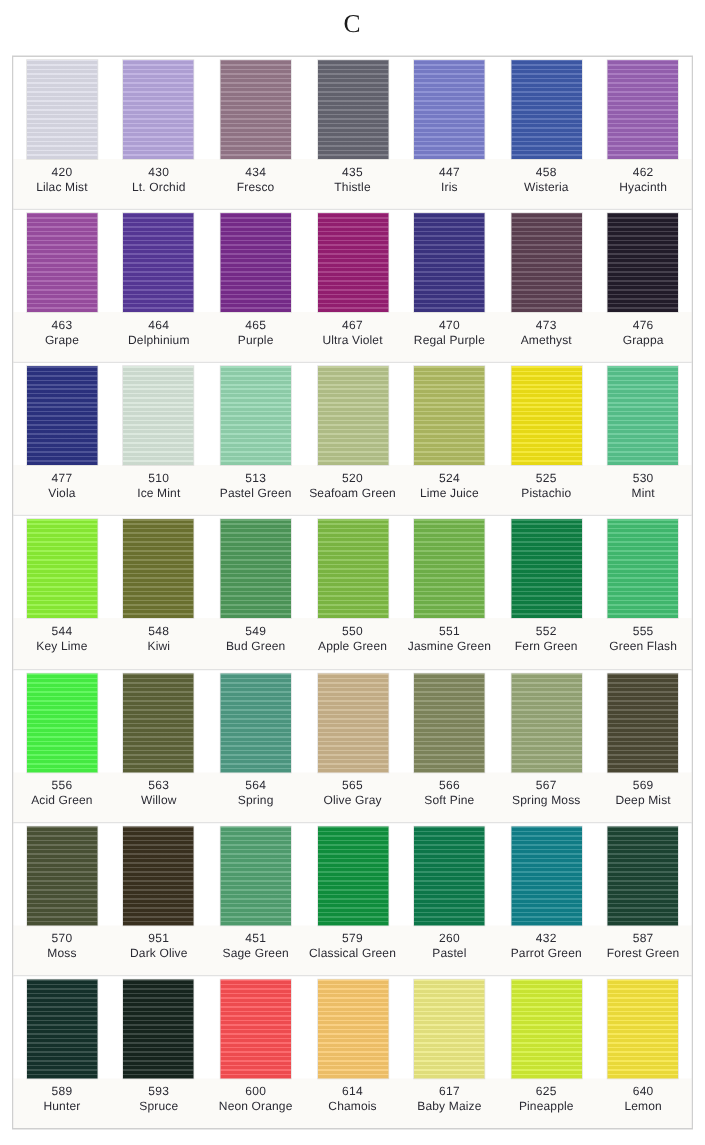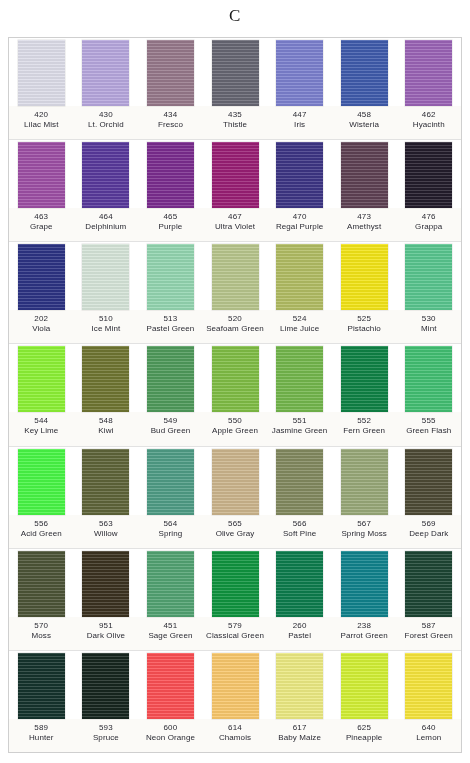--- a/index.html
+++ b/index.html
@@ -256,21 +256,21 @@
           </div>
         <div class="swatch-cell">
             <div class="swatch" style="background-color: rgb(242, 228, 23);"></div>
           </div>
         <div class="swatch-cell">
             <div class="swatch" style="background-color: rgb(88, 197, 142);"></div>
           </div>
       </div>
       <div class="label-strip">
         <div class="label-cell">
-            <span class="swatch-code">202</span>
+            <span class="swatch-code">477</span>
             <span class="swatch-name">Viola</span>
           </div>
         <div class="label-cell">
             <span class="swatch-code">510</span>
             <span class="swatch-name">Ice Mint</span>
           </div>
         <div class="label-cell">
             <span class="swatch-code">513</span>
             <span class="swatch-name">Pastel Green</span>
           </div>
@@ -393,21 +393,21 @@
         <div class="label-cell">
             <span class="swatch-code">566</span>
             <span class="swatch-name">Soft Pine</span>
           </div>
         <div class="label-cell">
             <span class="swatch-code">567</span>
             <span class="swatch-name">Spring Moss</span>
           </div>
         <div class="label-cell">
             <span class="swatch-code">569</span>
-            <span class="swatch-name">Deep Dark</span>
+            <span class="swatch-name">Deep Mist</span>
           </div>
       </div>
     </div>
 
     <div class="swatch-row">
       <div class="swatch-strip">
         <div class="swatch-cell">
             <div class="swatch" style="background-color: rgb(76, 84, 55);"></div>
           </div>
         <div class="swatch-cell">
@@ -444,21 +444,21 @@
           </div>
         <div class="label-cell">
             <span class="swatch-code">579</span>
             <span class="swatch-name">Classical Green</span>
           </div>
         <div class="label-cell">
             <span class="swatch-code">260</span>
             <span class="swatch-name">Pastel</span>
           </div>
         <div class="label-cell">
-            <span class="swatch-code">238</span>
+            <span class="swatch-code">432</span>
             <span class="swatch-name">Parrot Green</span>
           </div>
         <div class="label-cell">
             <span class="swatch-code">587</span>
             <span class="swatch-name">Forest Green</span>
           </div>
       </div>
     </div>
 
     <div class="swatch-row">

